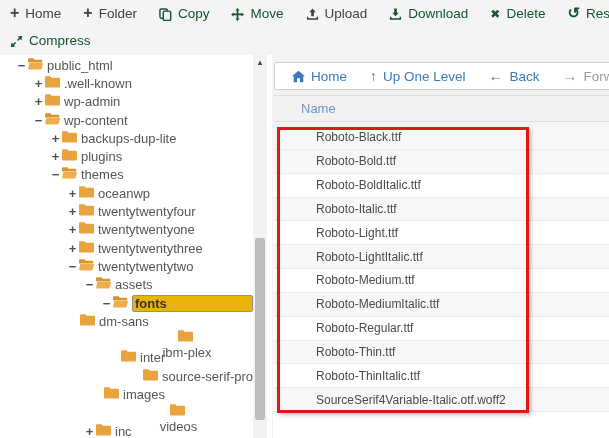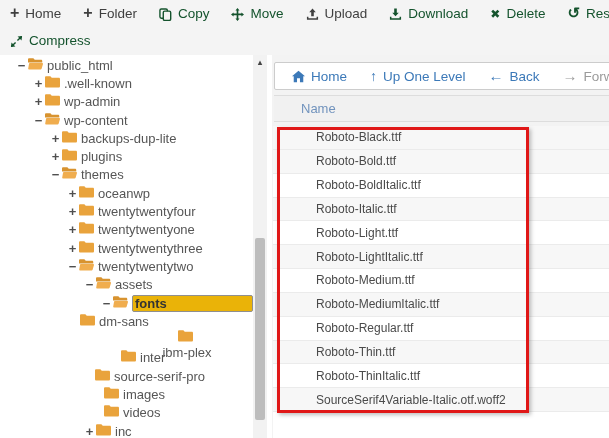--- a/index.html
+++ b/index.html
@@ -247,35 +247,35 @@
         </svg></span>
       <span class="tree-label">ibm-plex</span>
     </div>
     <div class="tree-item" style="padding-left: 118px;">
       <span class="expander empty"></span>
       <span><svg class="fsvg" viewBox="0 0 14 11">
           <path d="M0 1.4C0 .7.5.2 1.2.2H5l1.3 1.4h6.5c.7 0 1.2.5 1.2 1.2v6.6c0 .7-.5 1.2-1.2 1.2H1.2C.5 10.6 0 10.1 0 9.4z" fill="#e9a33c"></path>
         </svg></span>
       <span class="tree-label">inter</span>
     </div>
-    <div class="tree-item" style="padding-left: 92px;">
+    <div class="tree-item" style="padding-left: 92px; justify-content: flex-end;">
       <span class="expander empty"></span>
       <span><svg class="fsvg" viewBox="0 0 14 11">
           <path d="M0 1.4C0 .7.5.2 1.2.2H5l1.3 1.4h6.5c.7 0 1.2.5 1.2 1.2v6.6c0 .7-.5 1.2-1.2 1.2H1.2C.5 10.6 0 10.1 0 9.4z" fill="#e9a33c"></path>
         </svg></span>
       <span class="tree-label">source-serif-pro</span>
     </div>
     <div class="tree-item" style="padding-left: 101px;">
       <span class="expander empty"></span>
       <span><svg class="fsvg" viewBox="0 0 14 11">
           <path d="M0 1.4C0 .7.5.2 1.2.2H5l1.3 1.4h6.5c.7 0 1.2.5 1.2 1.2v6.6c0 .7-.5 1.2-1.2 1.2H1.2C.5 10.6 0 10.1 0 9.4z" fill="#e9a33c"></path>
         </svg></span>
       <span class="tree-label">images</span>
     </div>
-    <div class="tree-item" style="padding-left: 101px;">
+    <div class="tree-item" style="padding-left: 101px; flex-direction: column;">
       <span class="expander empty"></span>
       <span><svg class="fsvg" viewBox="0 0 14 11">
           <path d="M0 1.4C0 .7.5.2 1.2.2H5l1.3 1.4h6.5c.7 0 1.2.5 1.2 1.2v6.6c0 .7-.5 1.2-1.2 1.2H1.2C.5 10.6 0 10.1 0 9.4z" fill="#e9a33c"></path>
         </svg></span>
       <span class="tree-label">videos</span>
     </div>
     <div class="tree-item" style="padding-left: 84px;">
       <span class="expander">+</span>
       <span><svg class="fsvg" viewBox="0 0 14 11">
           <path d="M0 1.4C0 .7.5.2 1.2.2H5l1.3 1.4h6.5c.7 0 1.2.5 1.2 1.2v6.6c0 .7-.5 1.2-1.2 1.2H1.2C.5 10.6 0 10.1 0 9.4z" fill="#e9a33c"></path>

